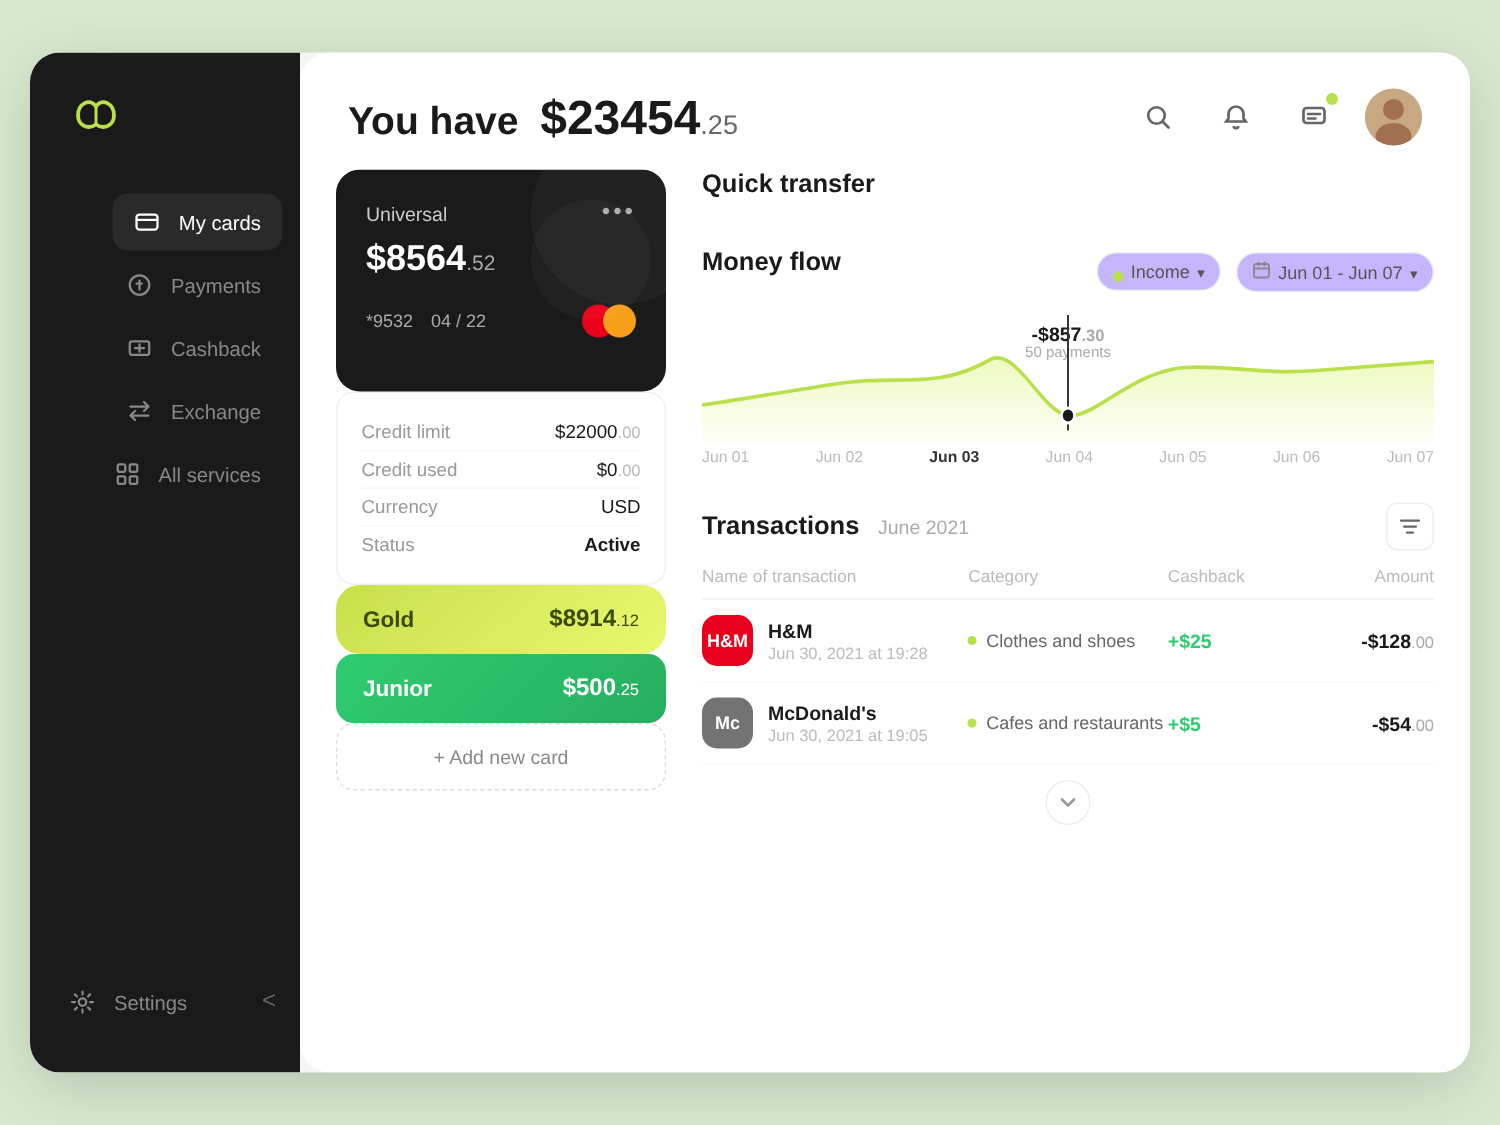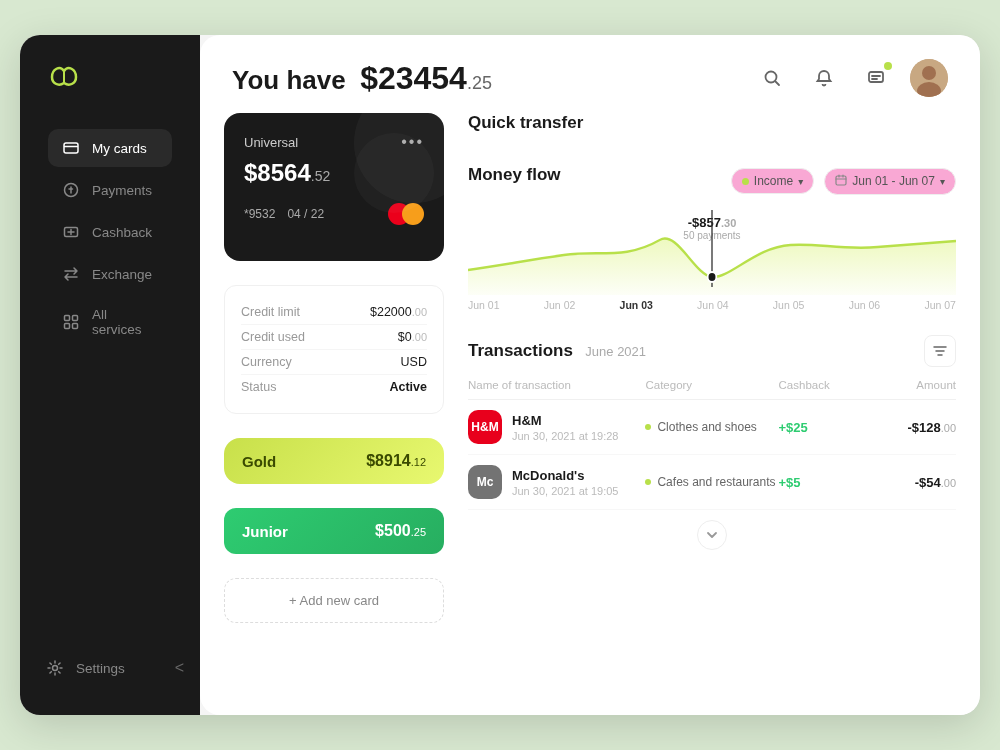--- a/index.html
+++ b/index.html
@@ -34,21 +34,22 @@
       padding: 0 24px 32px 24px;
       color: #b8e04a;
       font-size: 22px;
       font-weight: 700;
     }
     .sidebar-nav {
       flex: 1;
       display: flex;
       flex-direction: column;
       gap: 4px;
-      padding: 0 28px;
+      padding: 0 12px;
+      align-items: flex-end;
     }
     .sidebar-item {
       display: flex;
       align-items: center;
       gap: 12px;
       padding: 10px 14px;
       border-radius: 10px;
       cursor: pointer;
       color: #888;
       font-size: 13.5px;
@@ -155,21 +156,21 @@
       overflow: hidden;
       padding: 0 24px 24px 24px;
       gap: 24px;
     }
     
     .left-panel {
       width: 220px;
       flex-shrink: 0;
       display: flex;
       flex-direction: column;
-      gap: 24px;
+      gap: 0;
     }
     
     .bank-card {
       background: #1a1a1a;
       border-radius: 16px;
       padding: 20px;
       color: #fff;
       position: relative;
       overflow: hidden;
       height: 148px;
@@ -366,29 +367,29 @@
       align-items: center;
       margin-bottom: 8px;
     }
     .flow-filters {
       display: flex;
       gap: 10px;
       align-items: center;
     }
     .filter-pill {
       display: flex;
-      align-items: center;
+      align-items: flex-end;
       gap: 5px;
       padding: 5px 10px;
       border: 1.5px solid #eee;
       border-radius: 20px;
       font-size: 12px;
       color: #555;
       cursor: pointer;
-      background: #f9a8d4;
+      background: #c4b5fd;
     }
     .filter-pill .dot {
       width: 7px;
       height: 7px;
       border-radius: 50%;
       background: #b8e04a;
     }
     
     .chart-container {
       height: 110px;

